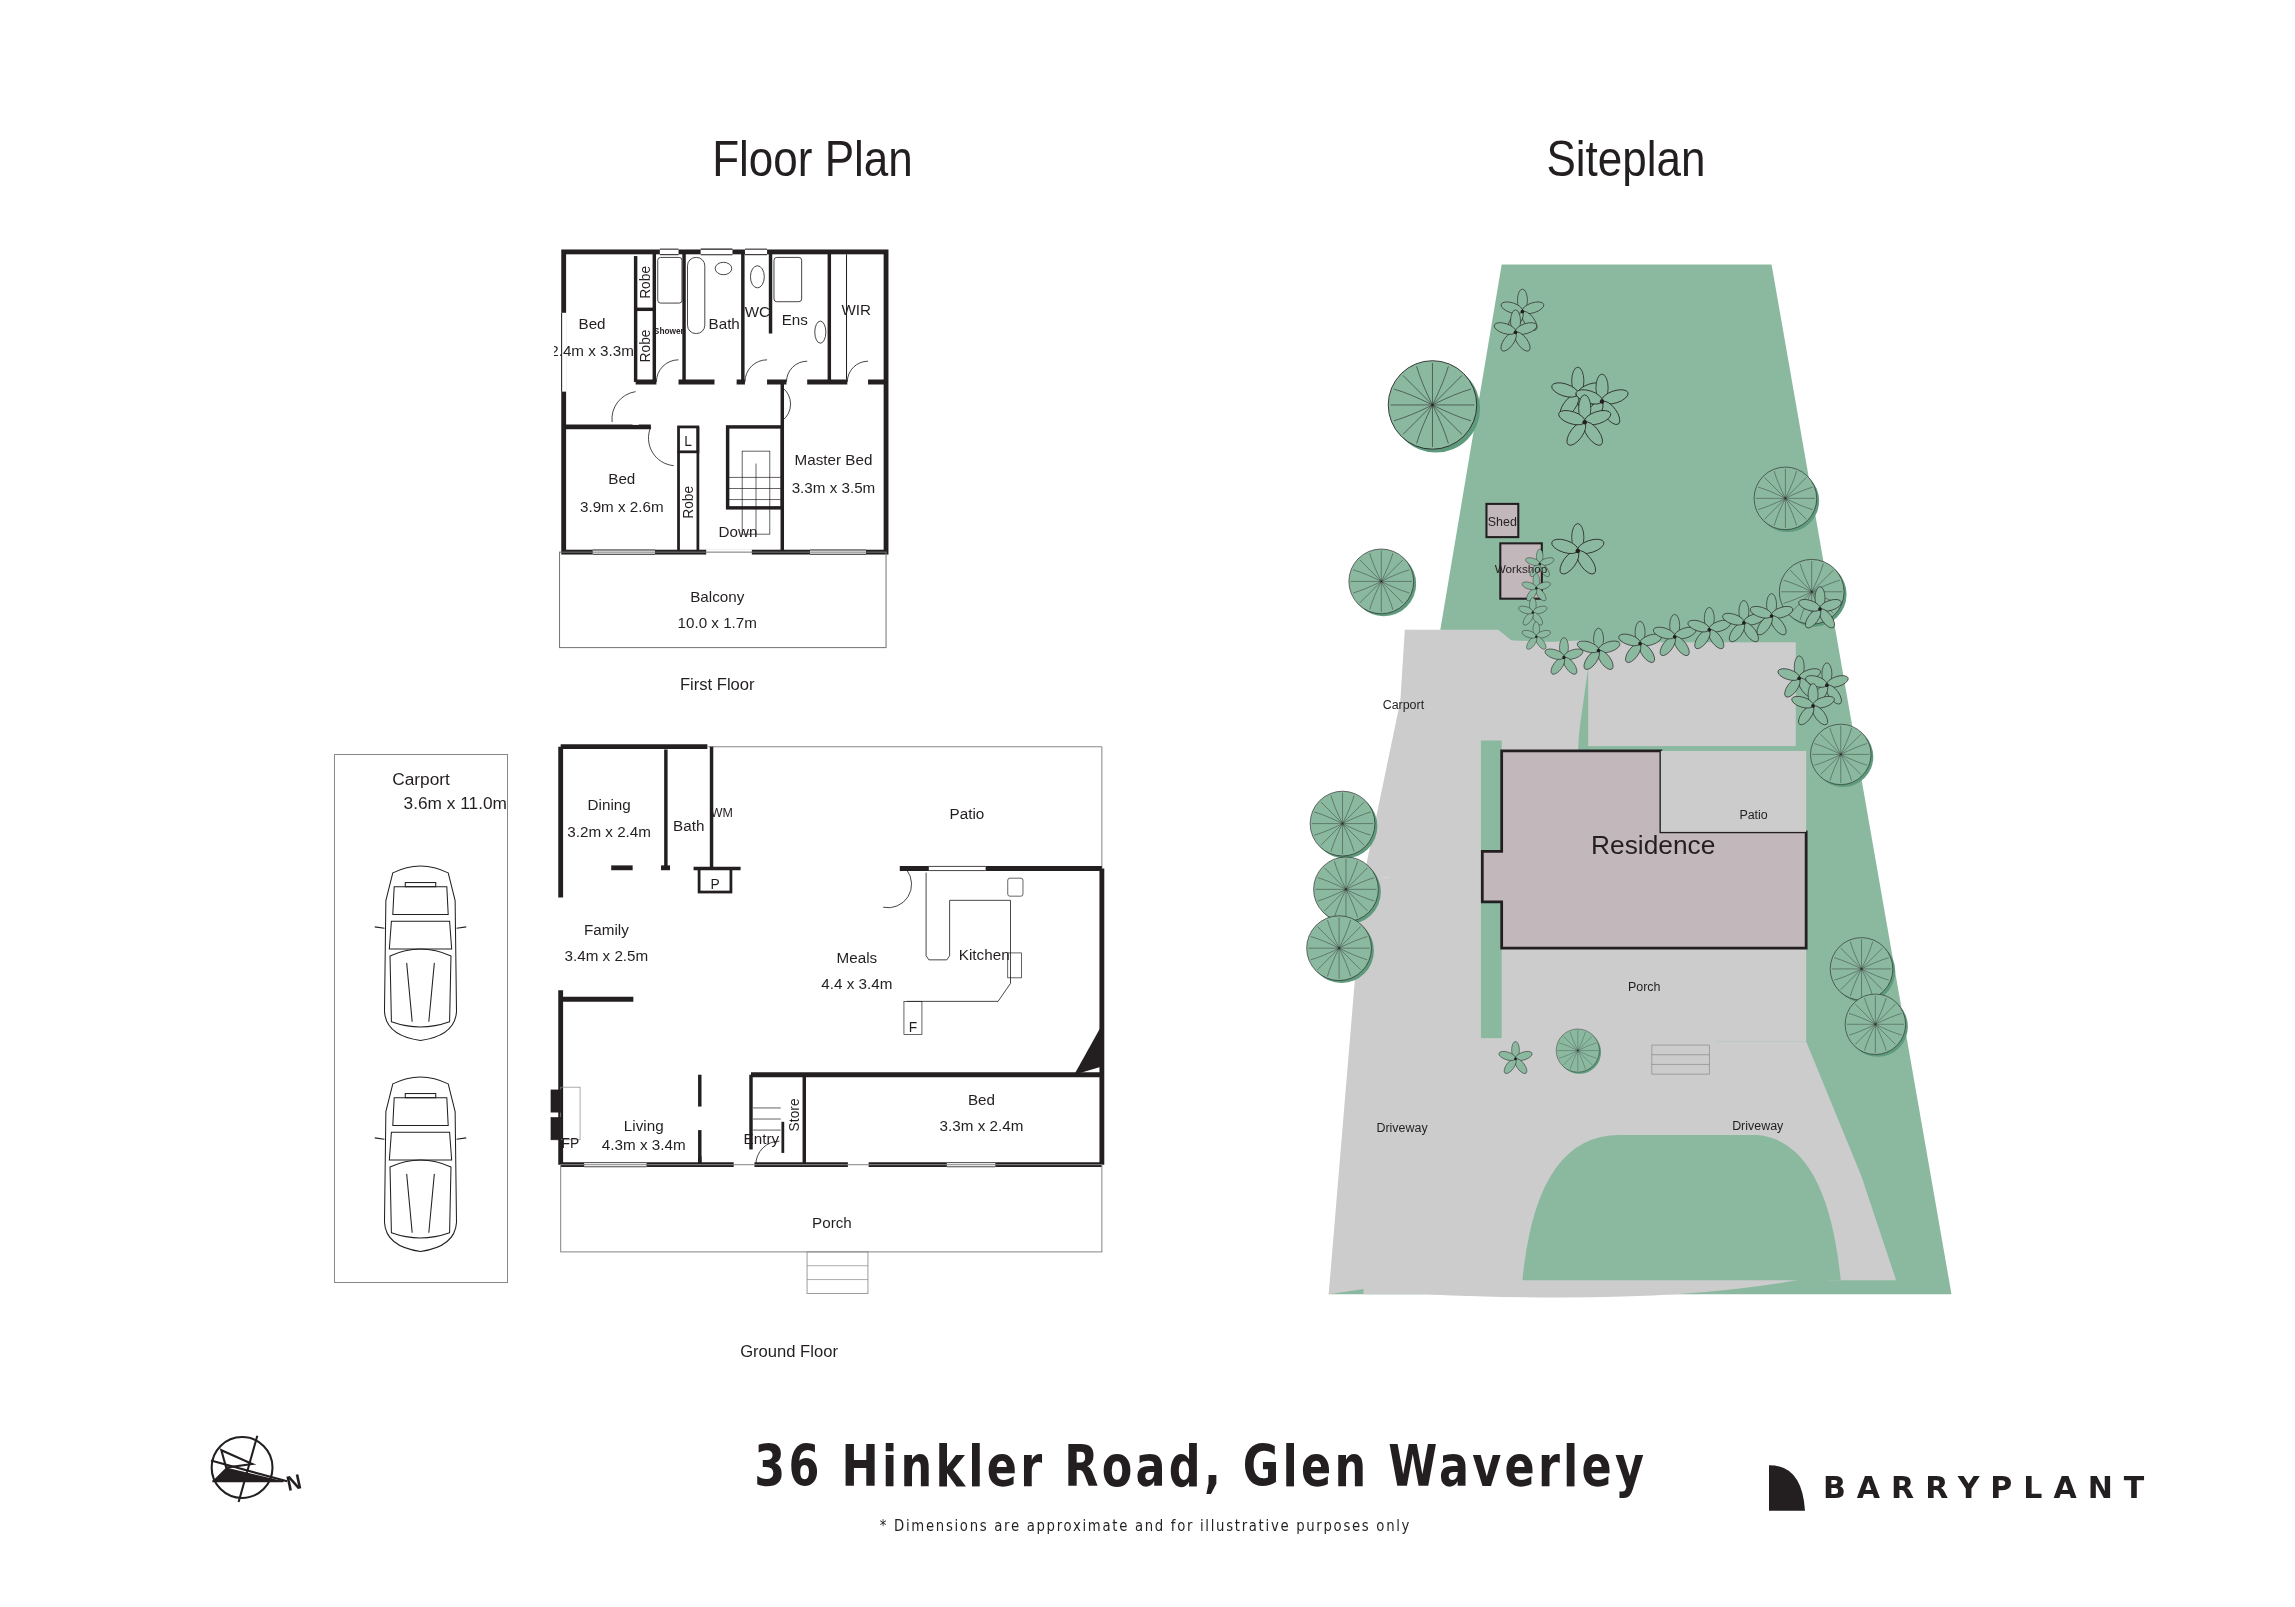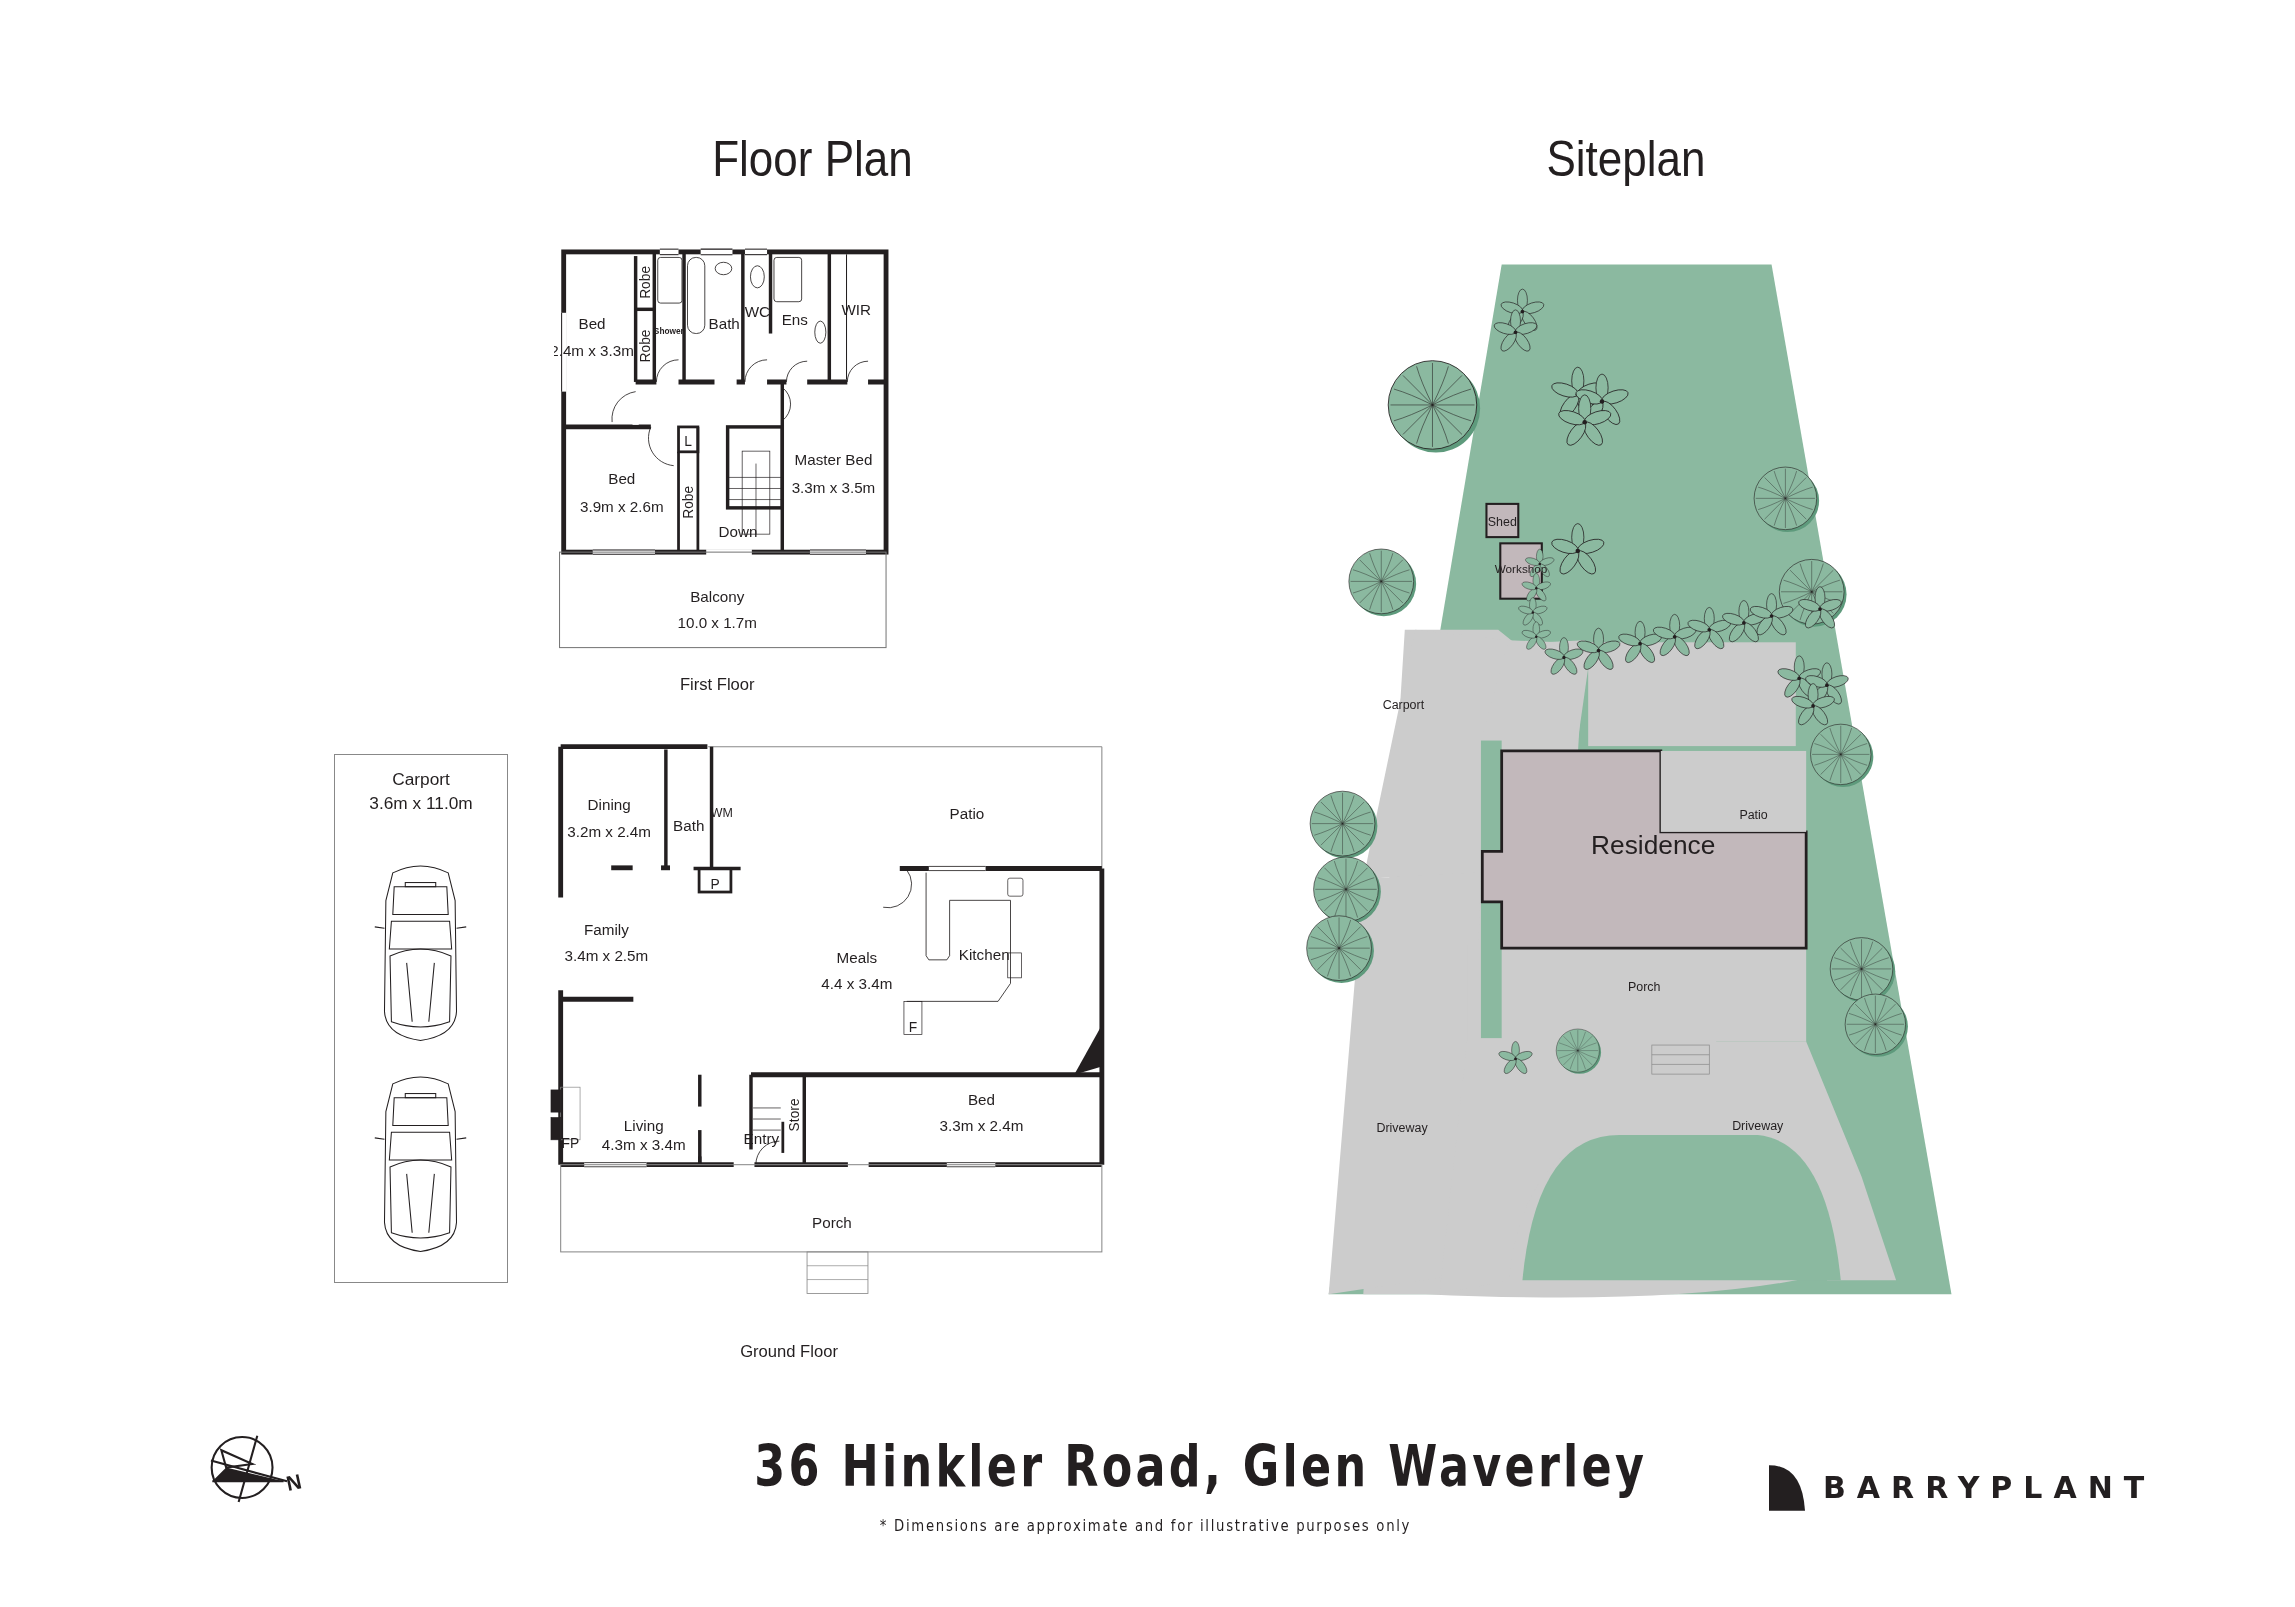--- a/index.html
+++ b/index.html
@@ -107,21 +107,21 @@
     <text x="404" y="332" font-size="22">Master Bed</text>
     <text x="404" y="372" font-size="22">3.3m x 3.5m</text>
     <text x="236" y="530" font-size="22">Balcony</text>
     <text x="236" y="568" font-size="22">10.0 x 1.7m</text>
     <text x="236" y="657" font-size="24">First Floor</text>
   </g>
 </svg>
 
 <div class="abs" style="left:334px; top:754px; width:172px; height:527px; border:1.4px solid #888;">
   <div style="text-align:center; font-size:17.3px; margin-top:14px;">Carport</div>
-  <div style="text-align:center; font-size:17.3px; margin-top:2.8px;">3.6m x 11.0m</div>
+  <div style="text-align:right; font-size:17.3px; margin-top:2.8px;">3.6m x 11.0m</div>
   <svg width="97" height="187" viewBox="0 0 140 270" style="position:absolute; left:37px; top:104px;" fill="none" stroke="#231f20" stroke-width="1.5">
     <path d="M30 20 Q70 0 110 20 L120 60 L122 220 Q120 255 70 262 Q20 255 18 220 L20 60 Z"></path>
     <path d="M32 40 L108 40 L110 80 L30 80 Z"></path>
       <rect x="48" y="34" width="44" height="6"></rect>
     <path d="M28 90 L112 90 L115 130 L25 130 Z"></path>
     <path d="M26 140 Q70 120 114 140 L112 235 Q70 250 28 235 Z"></path>
     <line x1="50" y1="150" x2="58" y2="235"></line>
       <line x1="90" y1="150" x2="82" y2="235"></line>
     <path d="M18 100 L4 98 M122 100 L136 98"></path>
   </svg>

